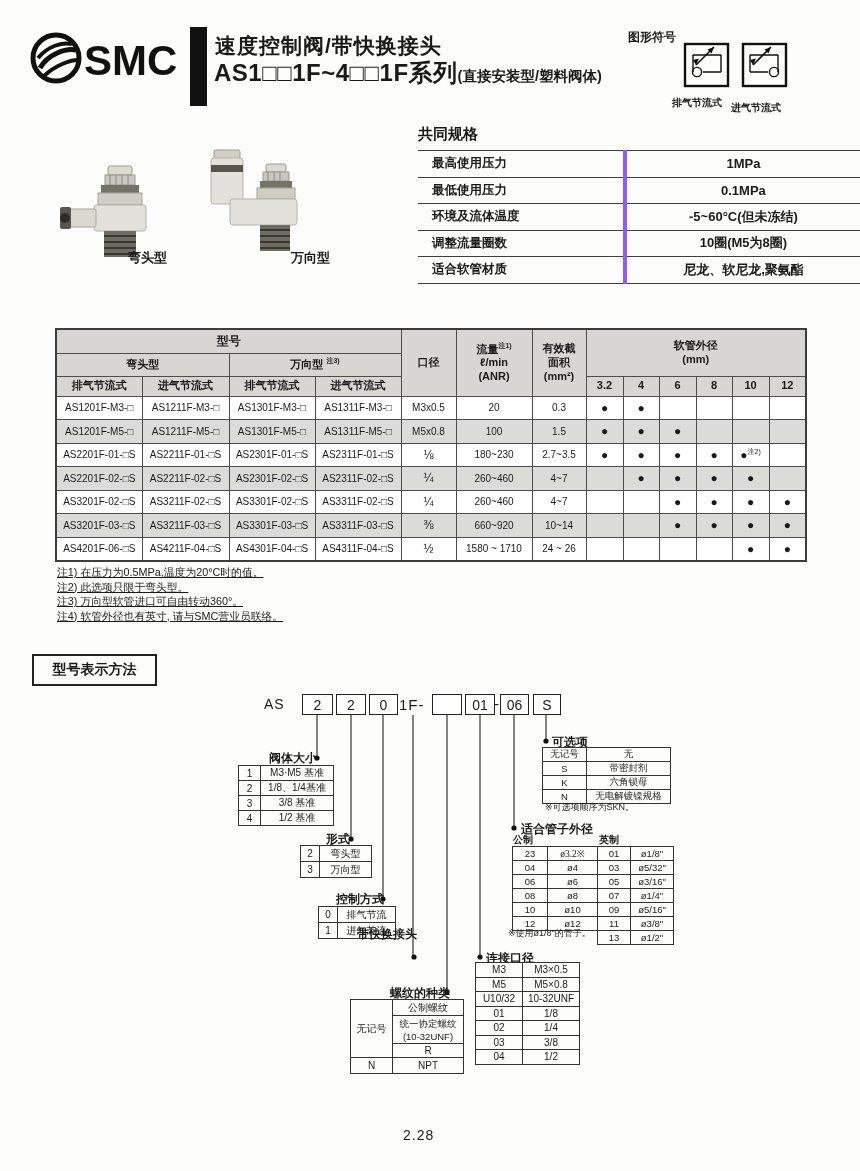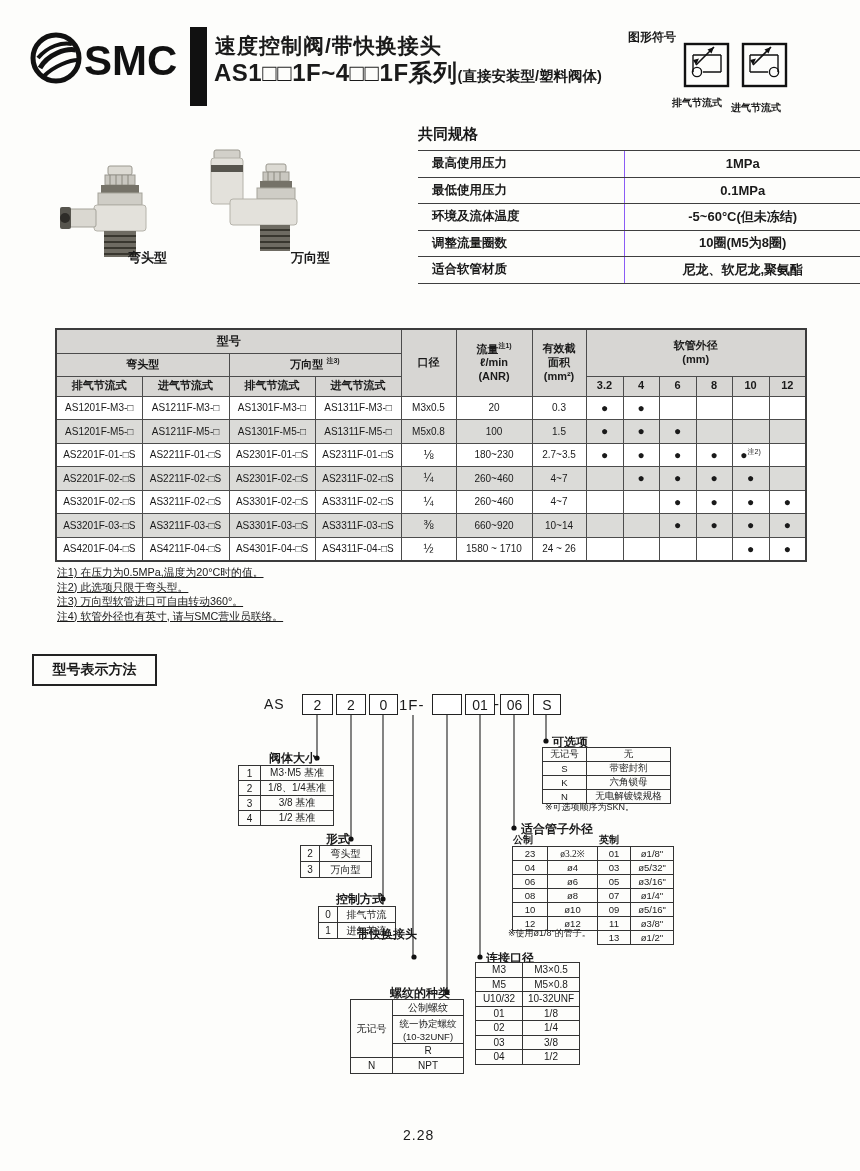--- a/index.html
+++ b/index.html
@@ -17,21 +17,21 @@
   .symlab{font-size:10px;font-weight:bold;}
 
   
   .photo-label{font-size:13px;font-weight:bold;}
 
   
   .cs-title{left:418px;top:125px;font-size:15px;font-weight:bold;}
   .spec-tbl{left:418px;top:150px;border-collapse:collapse;table-layout:fixed;}
   .spec-tbl td{border-top:1px solid #3f3f3f;border-bottom:1px solid #3f3f3f;height:23.5px;}
   .spec-tbl .sl{width:193px;padding-left:14px;font-size:12.5px;font-weight:bold;}
-  .spec-tbl .sv{width:234px;text-align:center;font-size:13px;font-weight:bold;border-left:1px solid #8b5cf6;}
+  .spec-tbl .sv{width:234px;text-align:center;font-size:13px;font-weight:bold;border-left:4px solid #8b5cf6;}
 
   
   .main-tbl{left:55px;top:328px;border-collapse:collapse;table-layout:fixed;border:2px solid #3c3c3c;}
   .main-tbl th,.main-tbl td{border:1px solid #4c4c4c;text-align:center;vertical-align:middle;padding:0;}
   .main-tbl th{background:#d7d6d3;font-weight:bold;font-size:11px;line-height:1.25;}
   .main-tbl th.hgroup{font-size:12px;}
   .main-tbl td{font-size:10px;background:#fff;}
   .main-tbl tbody tr:nth-child(even) td{background:#dbdbd8;}
   .main-tbl tr.hr1{height:24px;} .main-tbl tr.hr2{height:23px;} .main-tbl tr.hr3{height:20px;}
   .main-tbl tbody tr{height:23.5px;}
@@ -304,21 +304,21 @@
         <td>660~920</td>
         <td>10~14</td>
         <td class="dot"></td>
         <td class="dot"></td>
         <td class="dot">●</td>
         <td class="dot">●</td>
         <td class="dot">●</td>
         <td class="dot">●</td>
       </tr>
       <tr>
-        <td>AS4201F-04-□S</td>
+        <td>AS4201F-06-□S</td>
         <td>AS4211F-04-□S</td>
         <td>AS4301F-04-□S</td>
         <td>AS4311F-04-□S</td>
         <td class="frac">½</td>
         <td>1580 ~ 1710</td>
         <td>24 ~ 26</td>
         <td class="dot"></td>
         <td class="dot"></td>
         <td class="dot"></td>
         <td class="dot"></td>

